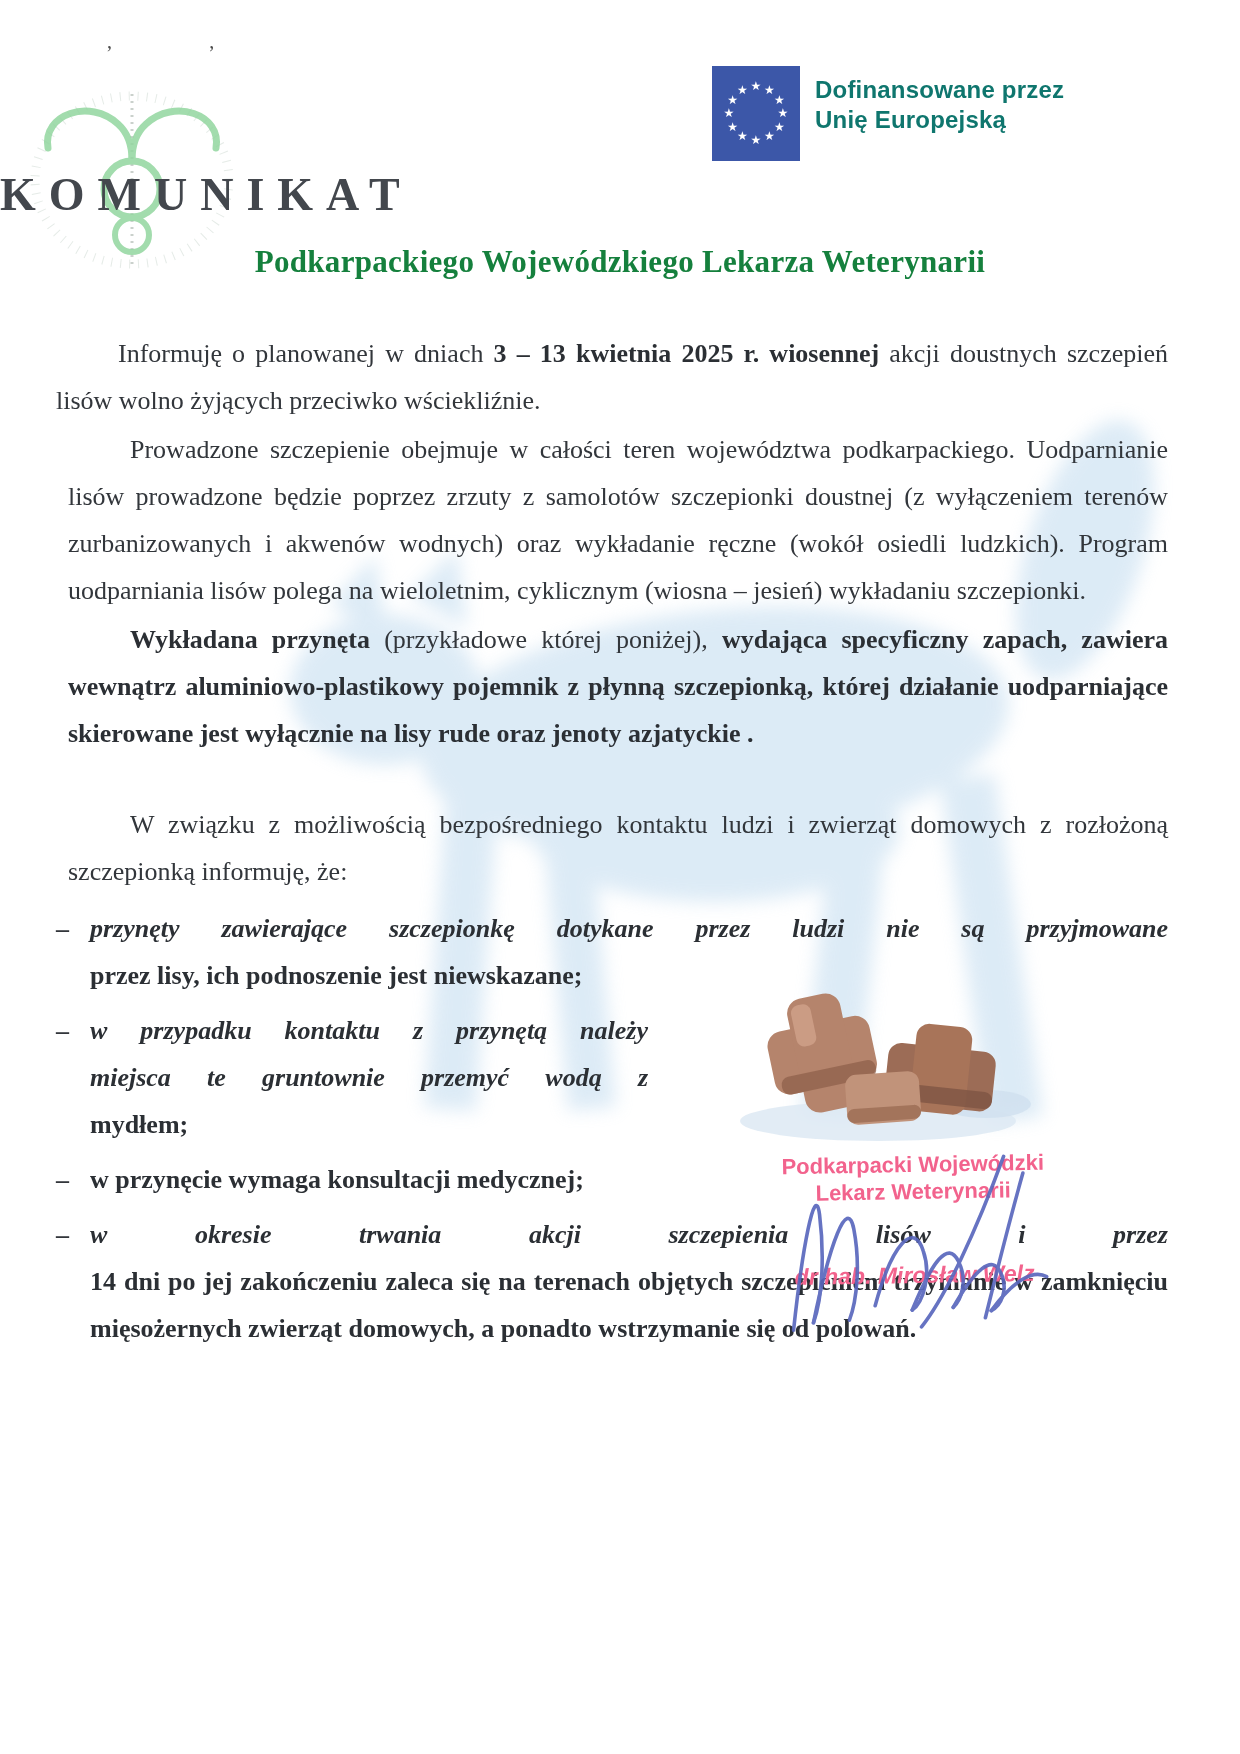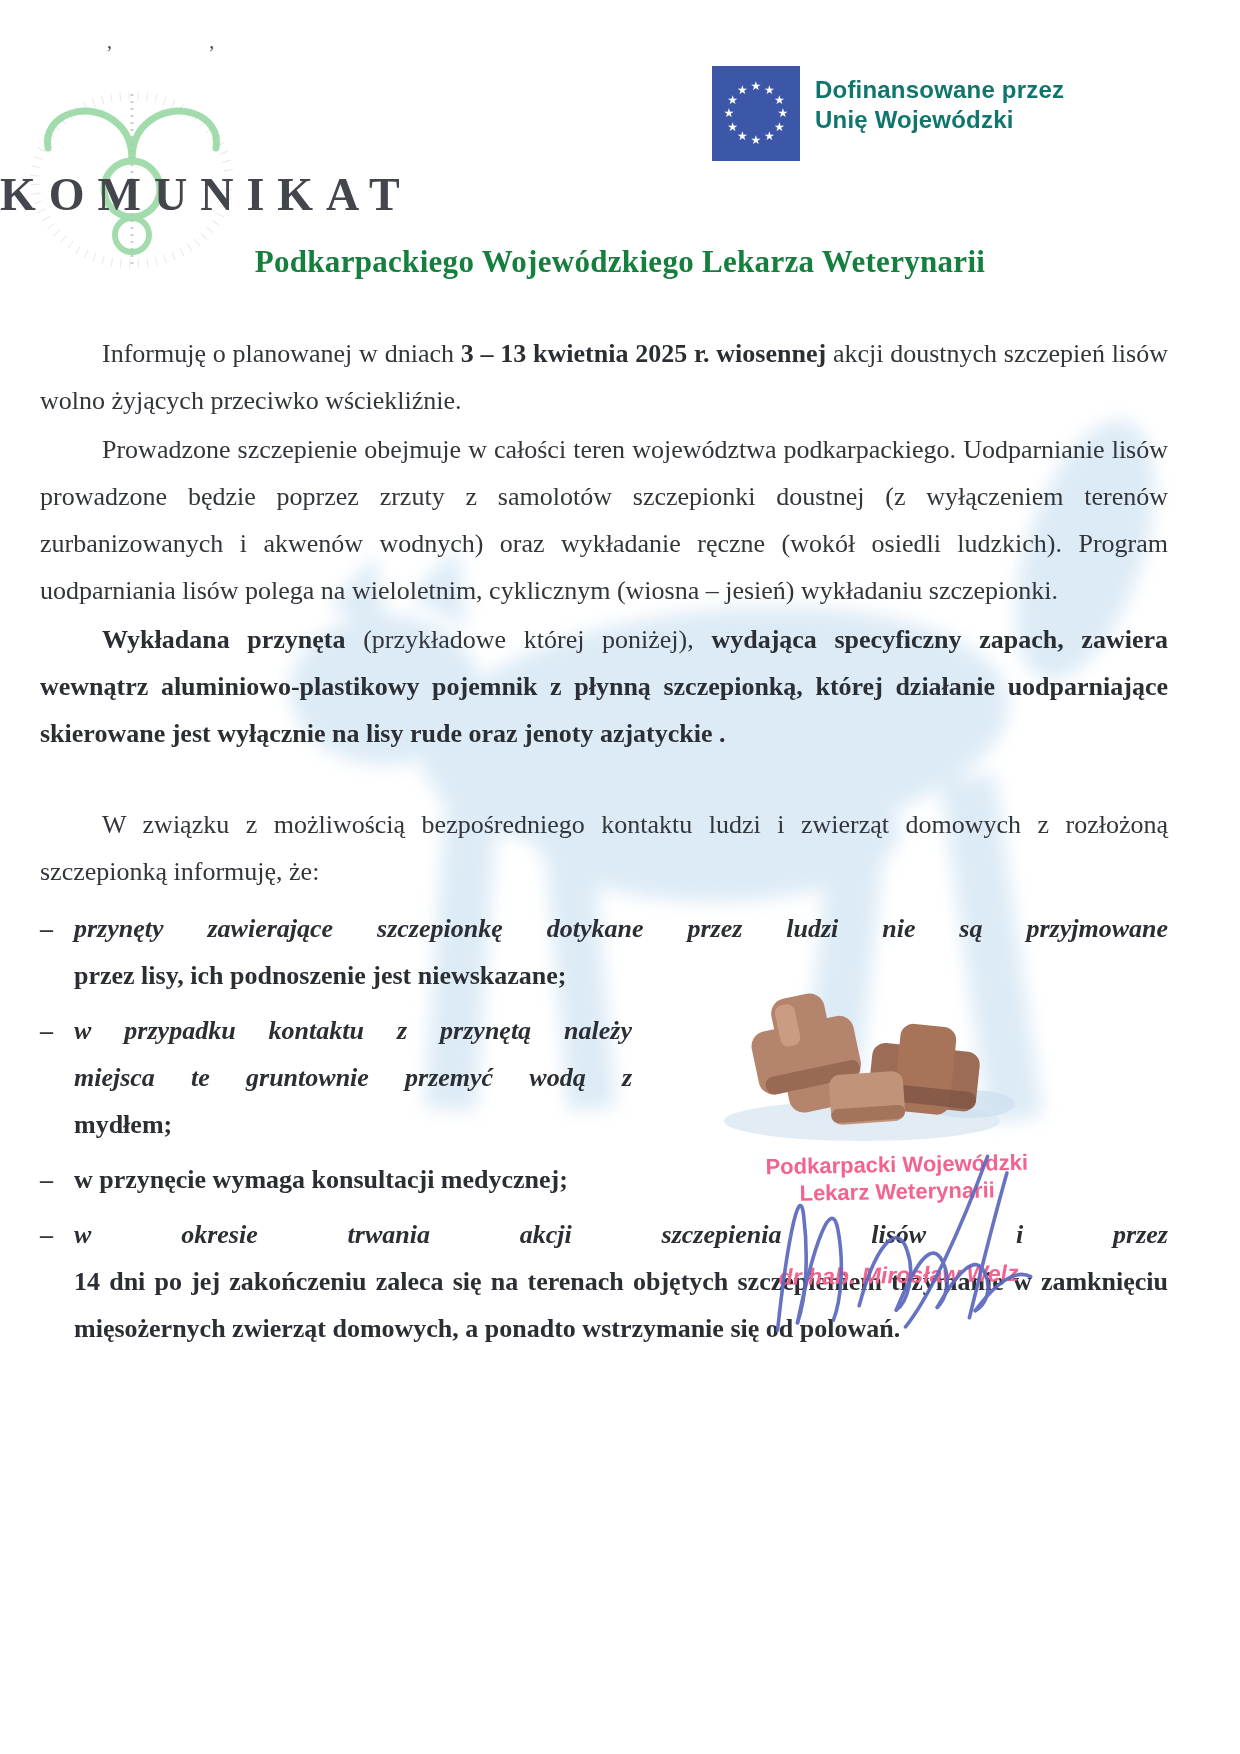--- a/index.html
+++ b/index.html
@@ -33,26 +33,26 @@
     letter-spacing:13px;color:#43474d;margin:0;
   }
   .doc-subtitle{
     position:absolute;left:0;top:244px;width:100%;
     text-align:center;font-size:31px;font-weight:700;
     color:#15803d;margin:0;letter-spacing:.3px;
   }
   
   .body{
     position:relative;z-index:1;
-    padding:10px 72px 0 40px;
+    padding:10px 72px 0 56px;
     font-size:26px;line-height:47px;
     text-align:justify;
   }
   .body p{margin:0;text-indent:62px;}
-  .body p + p{margin-top:2px;}
+  .body p + p{margin-top:2px;margin-left:12px;}
   .para-gap{margin-top:44px !important;}
   .b{font-weight:700;color:#2b2f34;}
   .fill-line{display:block;text-align:justify;text-align-last:justify;font-style:italic;}
   
   .bullets{position:relative;margin-top:10px;}
   .bullet{display:flex;margin-top:8px;}
   .bullet-marker{flex:0 0 34px;font-weight:700;}
   .bullet-text{flex:1 1 auto;font-weight:700;color:#2b2f34;}
   .bullet-text.narrow{max-width:558px;}
   .bullet-text.narrow2{max-width:558px;}
@@ -122,21 +122,21 @@
           <text x="44" y="78">★</text>
           <text x="30.5" y="74.4">★</text>
           <text x="20.6" y="64.5">★</text>
           <text x="17" y="51">★</text>
           <text x="20.6" y="37.5">★</text>
           <text x="30.5" y="27.6">★</text>
         </g>
       </svg>
       <div class="eu-text">
         <div>Dofinansowane przez</div>
-        <div>Unię Wojewódzki</div>
+        <div>Unię Europejską</div>
       </div>
     </div>
 
     <h1 class="doc-title">KOMUNIKAT</h1>
     <h2 class="doc-subtitle">Podkarpackiego Wojewódzkiego Lekarza Weterynarii</h2>
   </div>
 
   <div class="body">
 
     <p><span>Informuję o planowanej w dniach  </span><span class="b">3 – 13 kwietnia 2025 r. wiosennej</span><span> akcji doustnych szczepień lisów wolno żyjących przeciwko wściekliźnie.</span></p>

